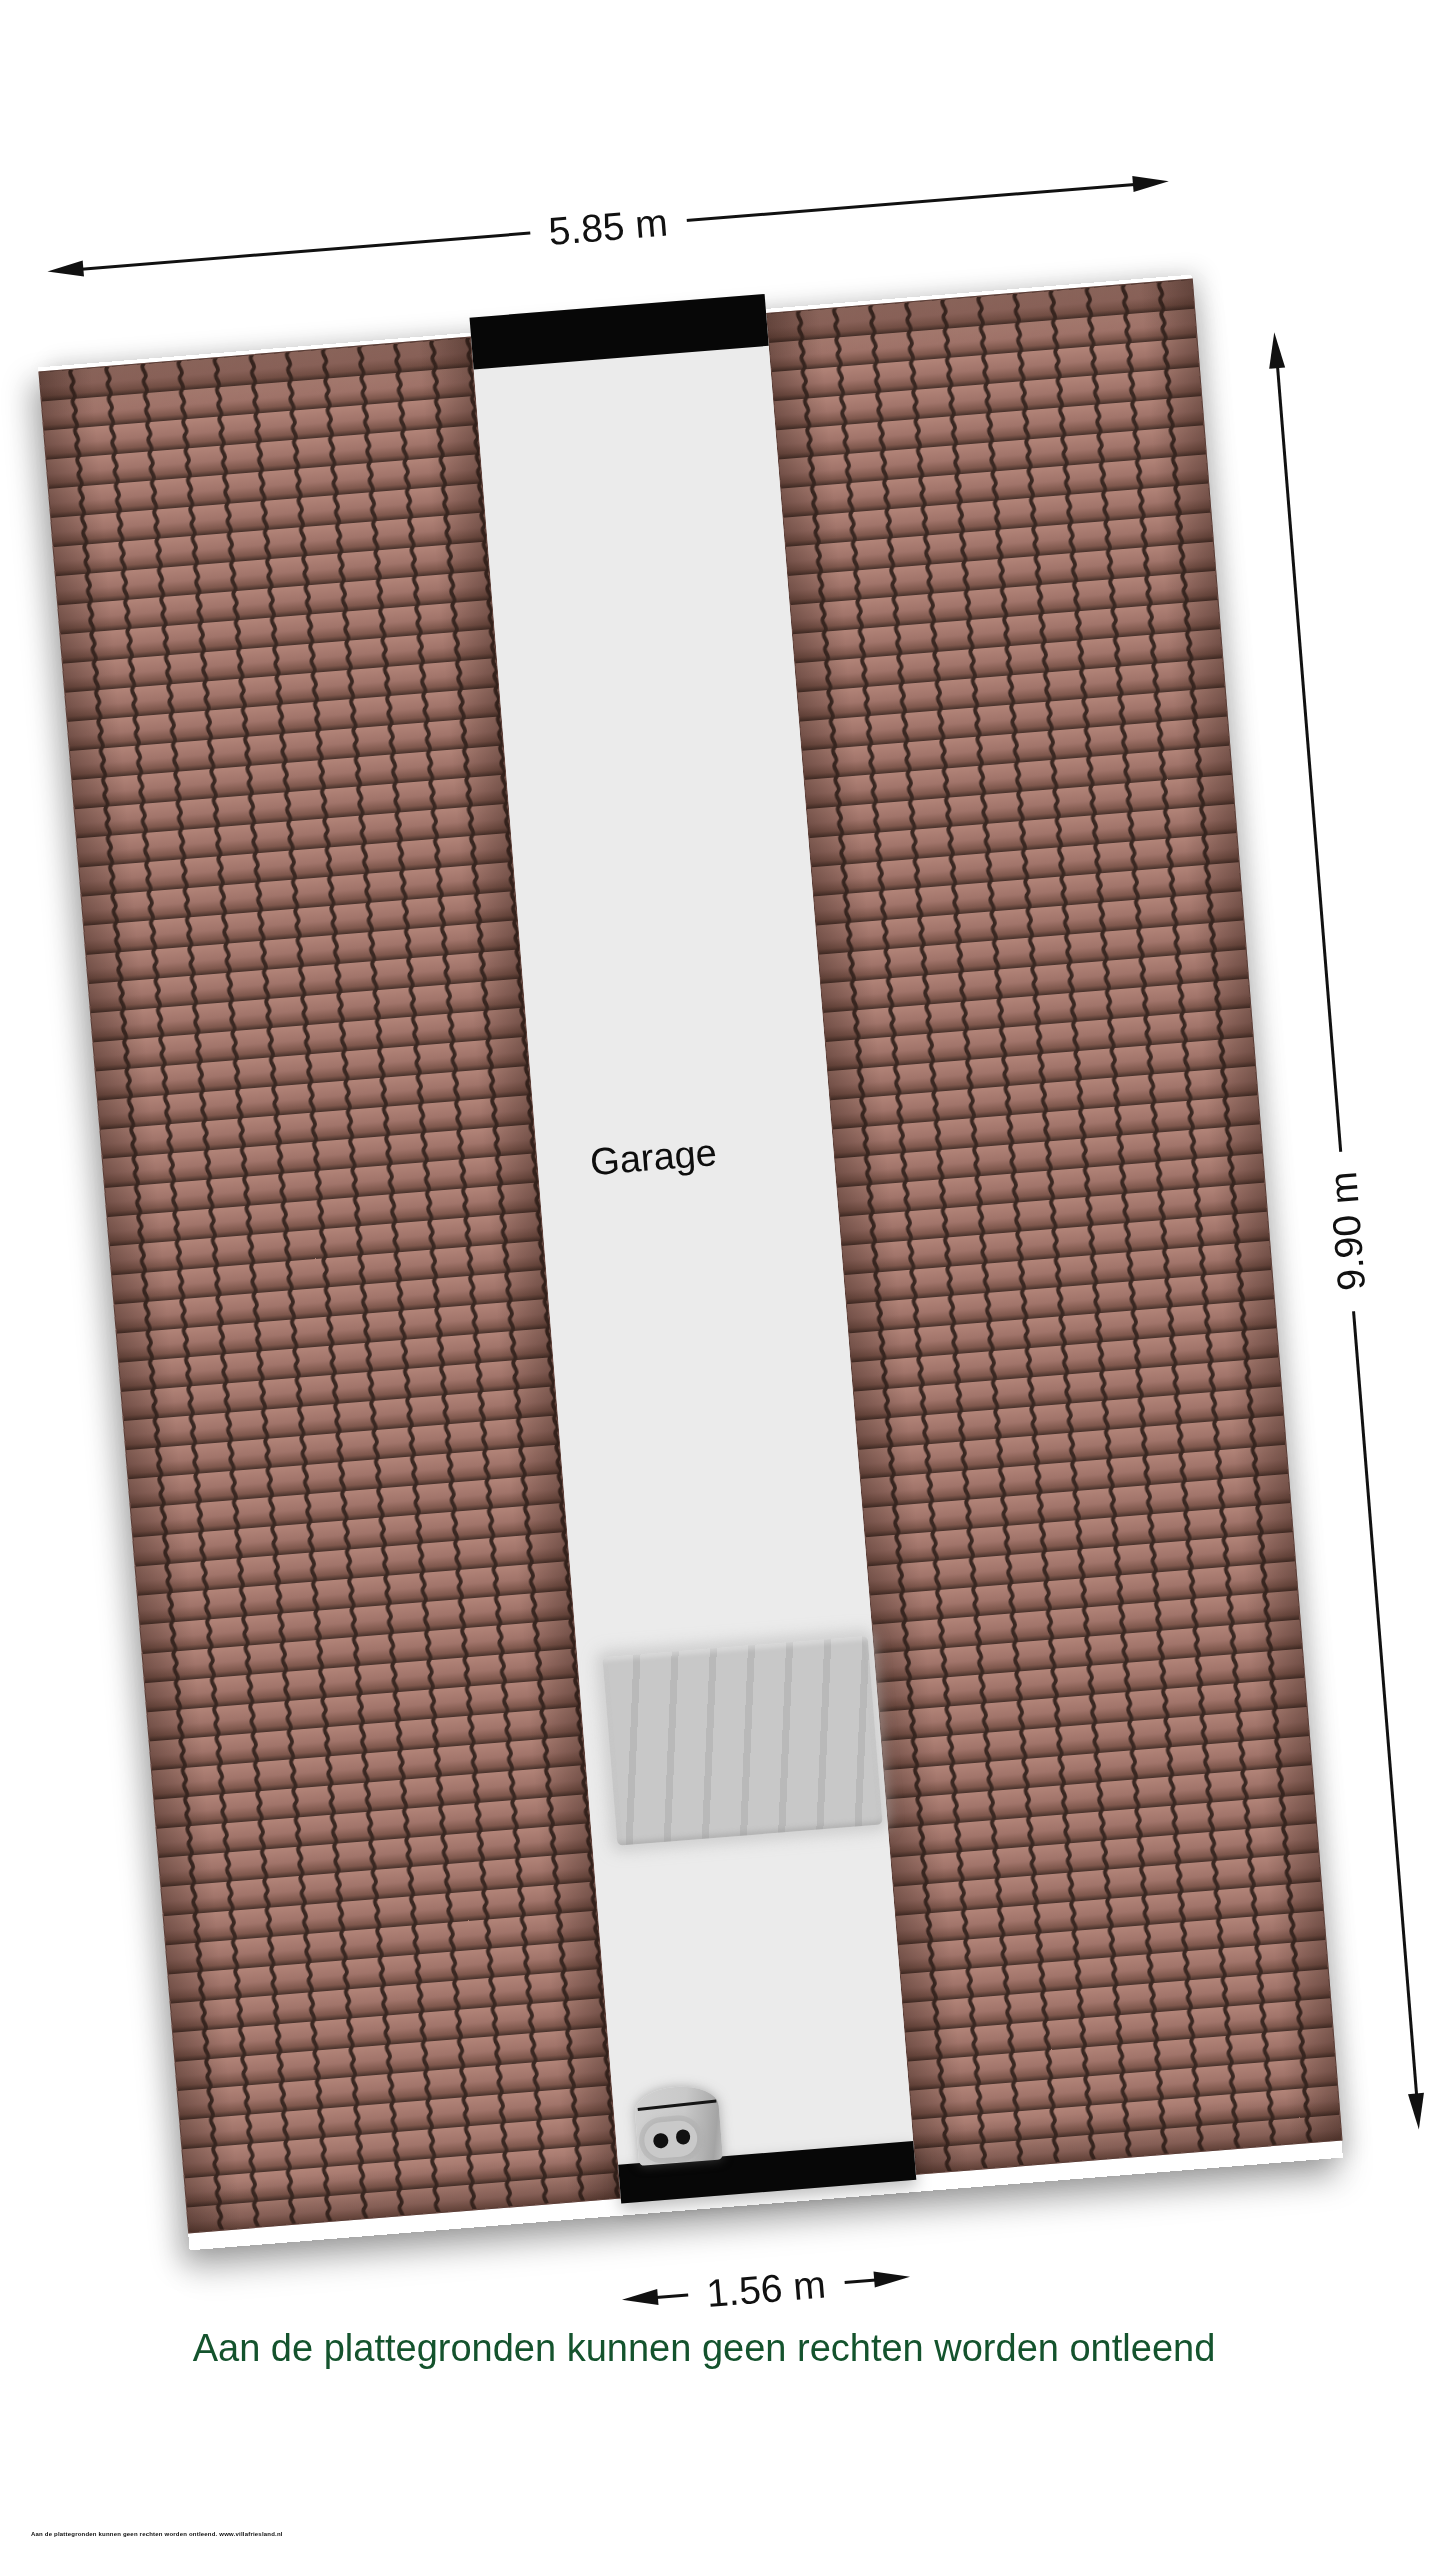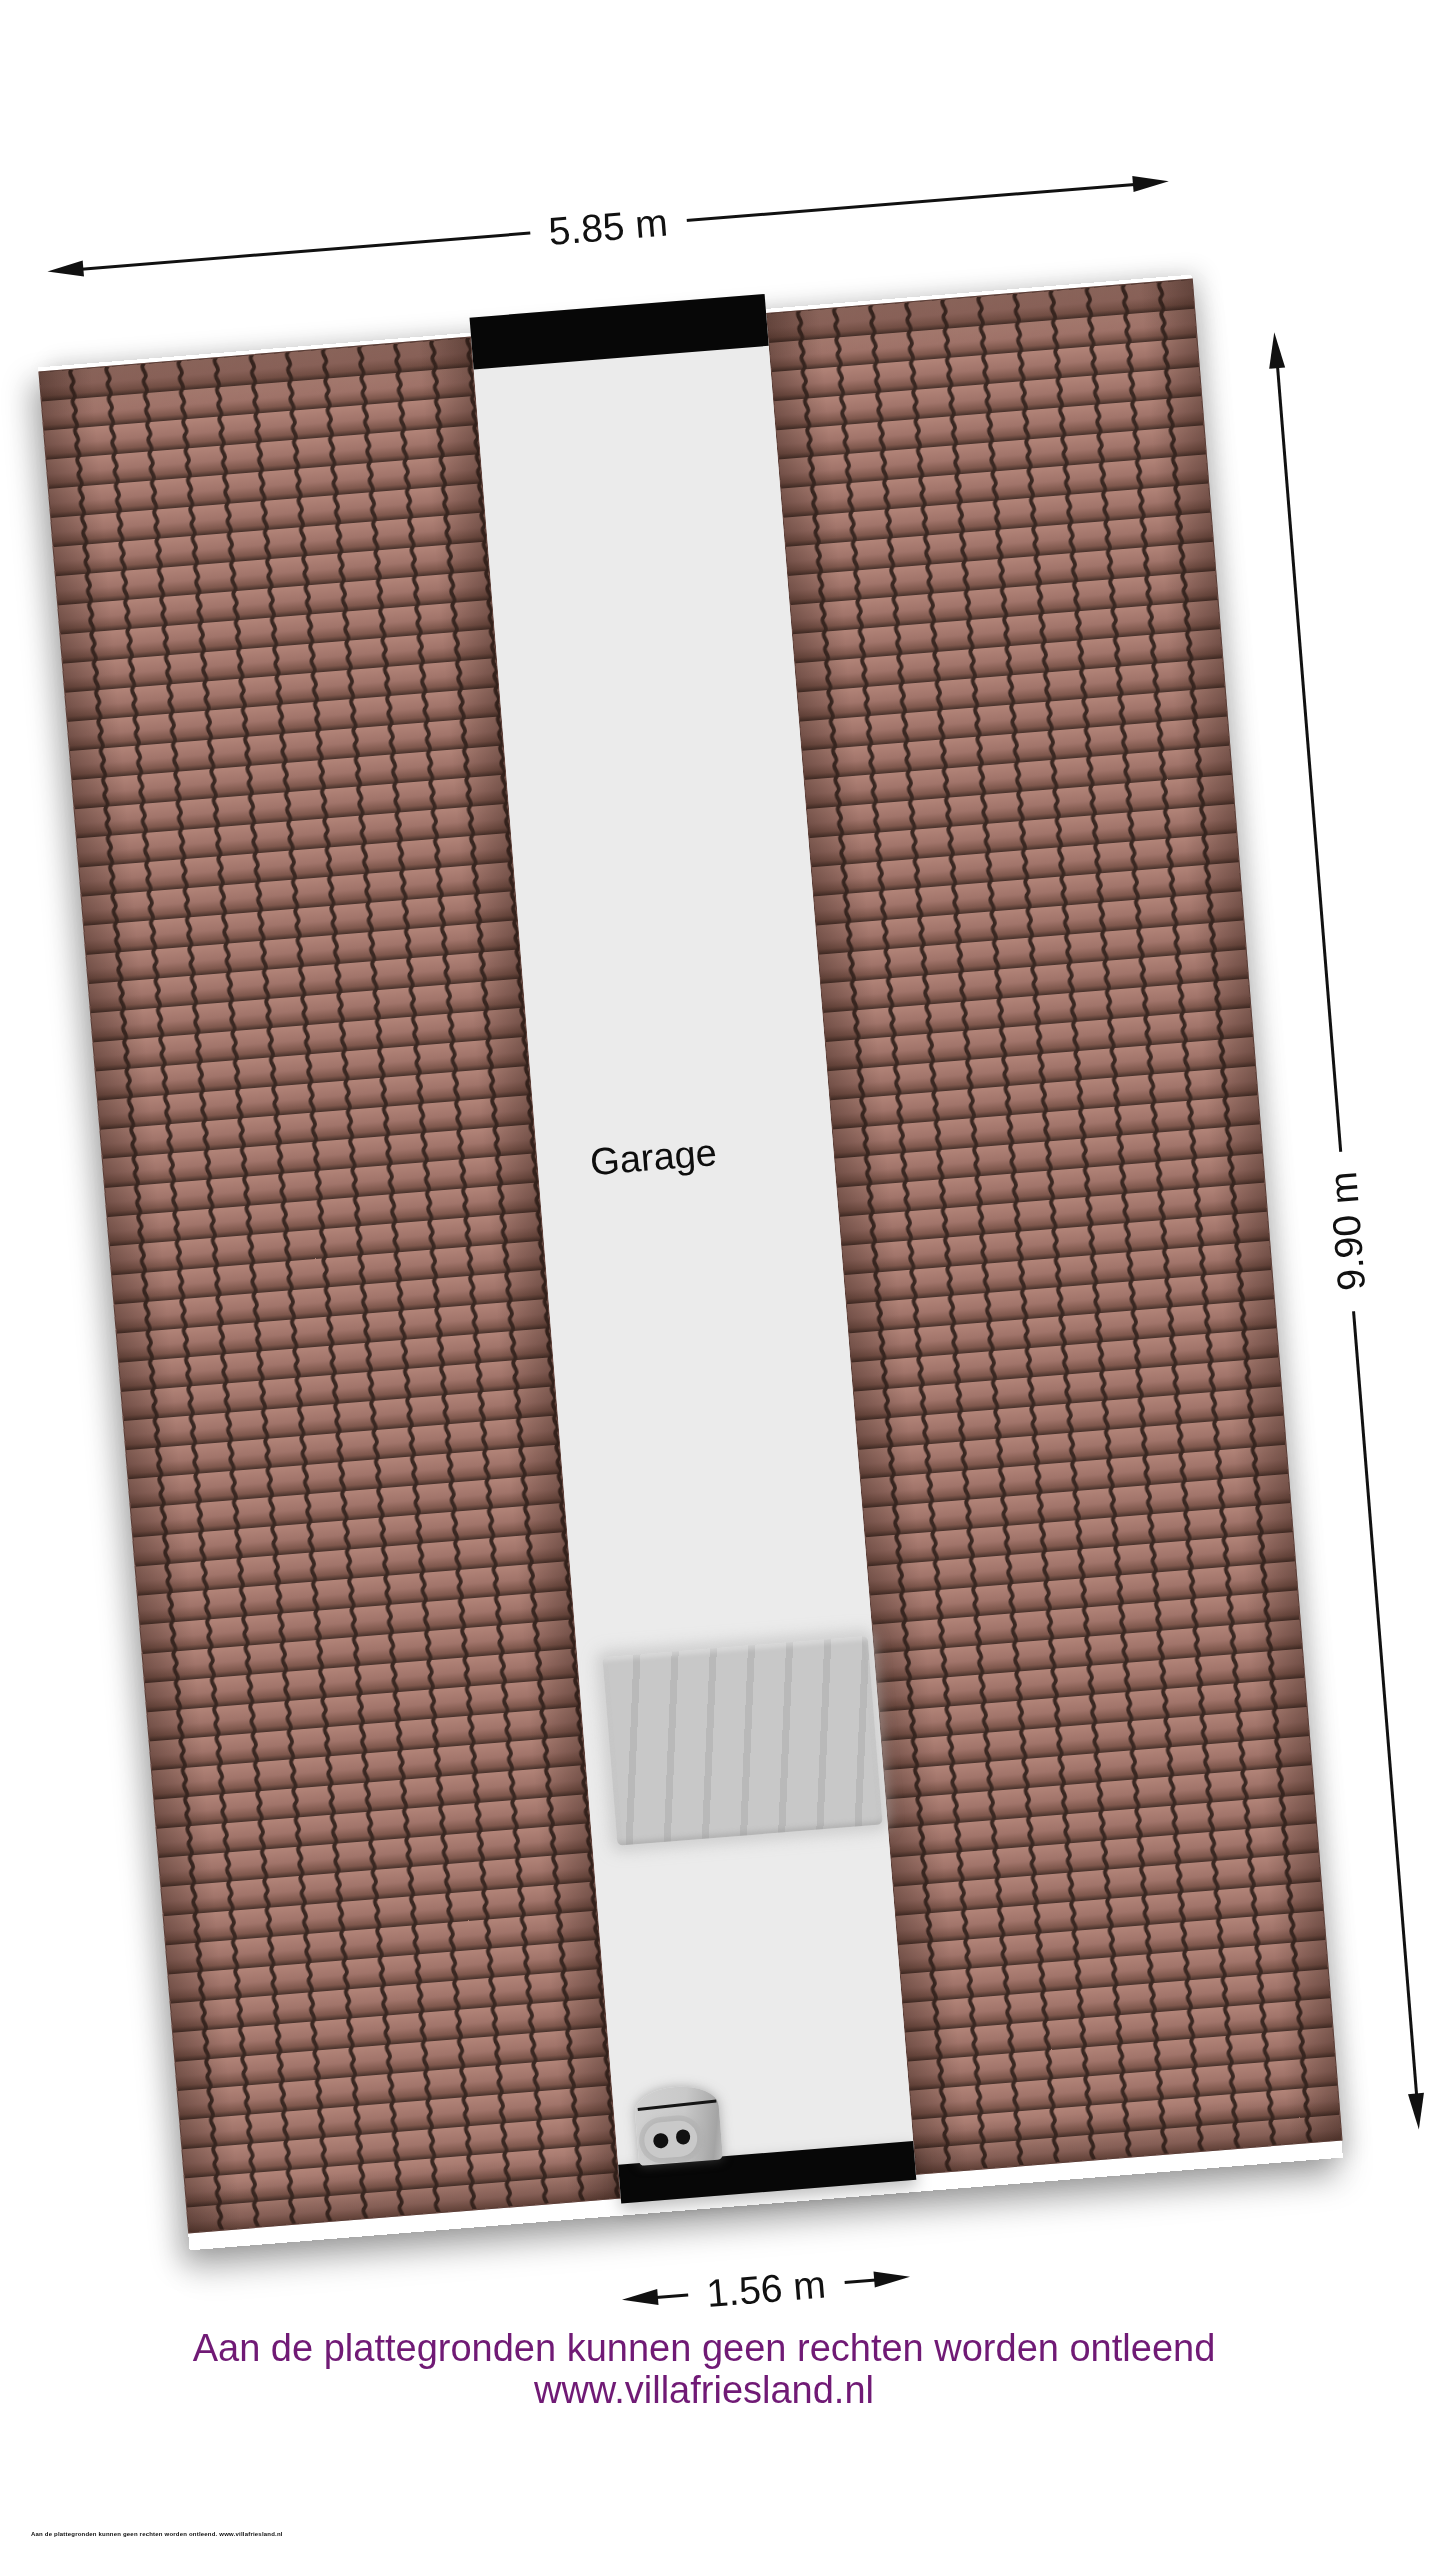--- a/index.html
+++ b/index.html
@@ -84,21 +84,21 @@
   .ah-left{left:0;top:calc(50% - 8.6px);border-top:8.6px solid transparent;border-bottom:8.6px solid transparent;border-right:36px solid var(--dimension);}
   .ah-right{right:0;top:calc(50% - 8.6px);border-top:8.6px solid transparent;border-bottom:8.6px solid transparent;border-left:36px solid var(--dimension);}
   .ah-up{top:0;left:calc(50% - 8.6px);border-left:8.6px solid transparent;border-right:8.6px solid transparent;border-bottom:36px solid var(--dimension);}
   .ah-down{bottom:0;left:calc(50% - 8.6px);border-left:8.6px solid transparent;border-right:8.6px solid transparent;border-top:36px solid var(--dimension);}
   .dim-top{left:17px;top:-117px;width:1125px;height:45px;}
   .dim-right{left:1200px;top:64px;width:72px;height:1803px;}
   .dim-bottom{left:427px;top:1951px;width:289px;height:45px;}
   
   .footer{
     position:absolute;left:0;top:2327px;width:1408px;text-align:center;
-    font-size:38px;line-height:42px;color:#701a75;
+    font-size:38px;line-height:42px;color:#14532d;
   }
   .fineprint{
     position:absolute;left:31px;top:2531px;font-size:6px;font-weight:bold;color:#0d0d0d;
     letter-spacing:0.2px;white-space:nowrap;
   }
 </style>
 </head>
 <body>
 
 <div id="page">
@@ -179,19 +179,18 @@
       <div class="line-h"></div>
       <div class="ah ah-left"></div>
       <div class="ah ah-right"></div>
       <div class="label">1.56 m</div>
     </div>
 
   </div>
 
   <div class="footer">
     <div>Aan de plattegronden kunnen geen rechten worden ontleend</div>
-    <div>www.villafriesland.nl</div>
   </div>
 
   <div class="fineprint">Aan de plattegronden kunnen geen rechten worden ontleend. www.villafriesland.nl</div>
 
 </div>
 
 
 </body></html>

